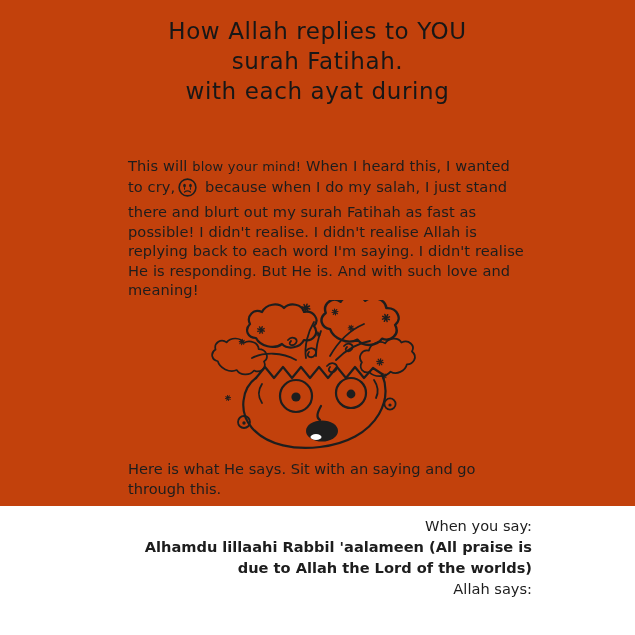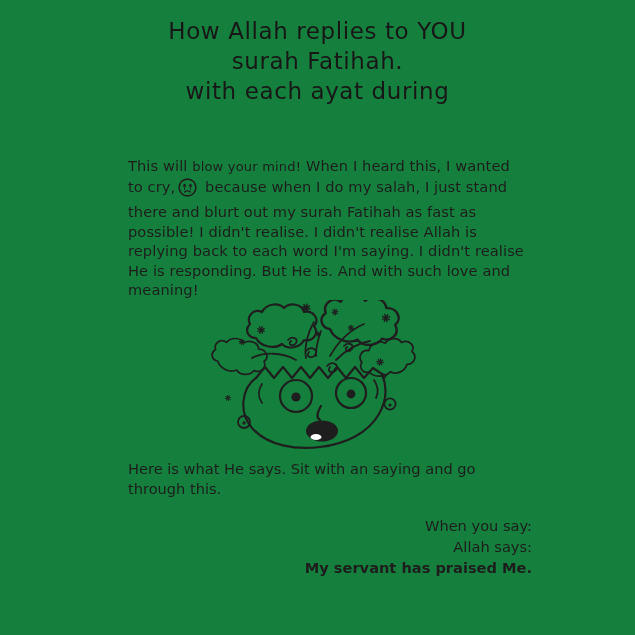--- a/index.html
+++ b/index.html
@@ -3,21 +3,21 @@
 <meta charset="utf-8">
 <style>
   html, body { margin:0; padding:0; }
   body {
     width:635px; height:635px;
     background:#ffffff;
     font-family:"DejaVu Sans", sans-serif;
     color:#1d1d1d;
     overflow:hidden;
   }
-  .page { position:relative; width:635px; height:635px; background:#15803d; }
+  .page { position:relative; width:635px; height:506px; background:#c2410c; }
 
   .title {
     position:absolute; top:16px; left:0; width:635px;
     text-align:center;
     font-size:23px; line-height:30px;
     letter-spacing:0.6px;
     color:#171717;
   }
 
   .intro {
@@ -129,17 +129,17 @@
       <use href="#star" transform="translate(120 34) scale(0.5) rotate(25)"></use>
     </svg>
   </div>
 
   <div class="instruction">
     <span>Here is what He says. Sit with an saying and go through this.</span>
   </div>
 
   <div class="dialogue">
     <div>When you say:</div>
+    <div class="bold-line">Alhamdu lillaahi Rabbil 'aalameen (All praise is due to Allah the Lord of the worlds)</div>
     <div>Allah says:</div>
-    <div class="bold-line">My servant has praised Me.</div>
   </div>
 
 </div>
 
 </body></html>

